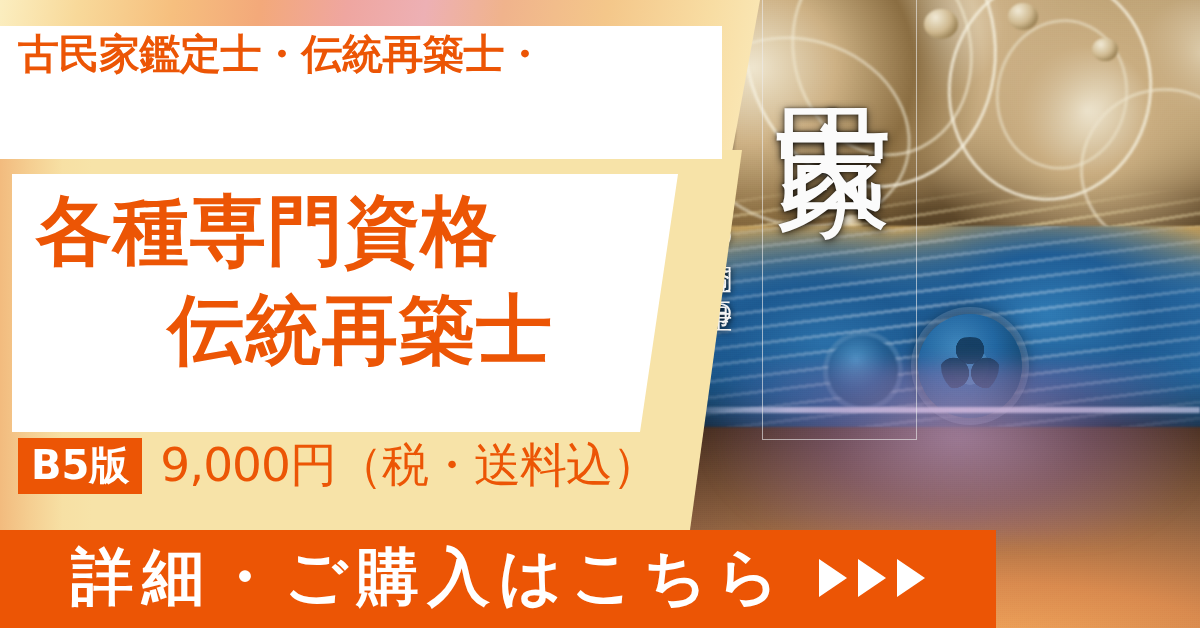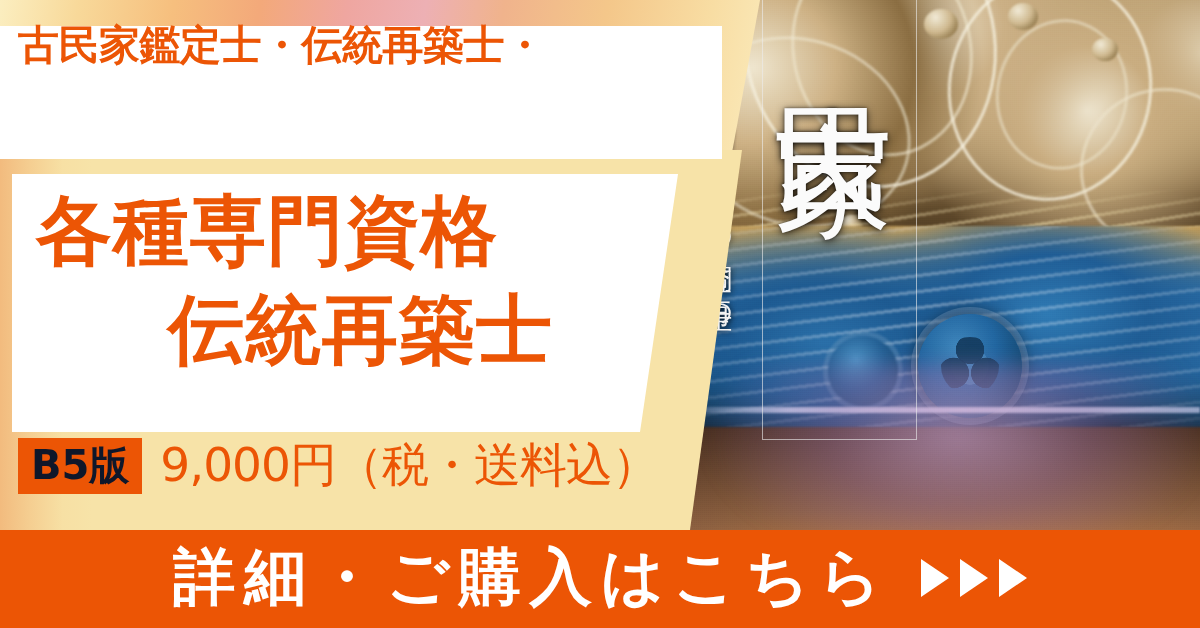--- a/index.html
+++ b/index.html
@@ -182,21 +182,21 @@
     position:absolute; left:0; top:150px; width:92px; height:380px;
     background:linear-gradient(90deg, #f2bb7e 0%, #f5cf92 34%, #f7e0a4 68%, rgba(247,227,168,0) 100%);
   }
 
   
   .box-top {
     position:absolute; left:0; top:26px; width:722px; height:133px;
     background:#ffffff;
   }
   .box-top-text {
-    position:absolute; left:18px; top:19px;
+    position:absolute; left:18px; top:28px;
     width:700px;
     color:#ec5505;
     font-size:41px; line-height:1.30;
     font-weight:700;
     letter-spacing:-.5px;
     white-space:nowrap;
   }
   .box-top-text span { display:block; }
 
   
@@ -215,37 +215,37 @@
   }
   .headline .l1 { display:block; text-align:left; padding-left:8px;margin-left:12px; }
   .headline .l2 { display:block; text-align:left; padding-left:152px; }
 
   
   .price-row {
     position:absolute; left:18px; top:434px;
     display:flex; align-items:center; gap:18px;
   }
   .badge {
-    background:#ec5505; color:#0f172a;
+    background:#ec5505; color:#ffffff;
     font-size:40px; font-weight:700;
     padding:7px 13px 9px 13px;
     line-height:1;
     letter-spacing:0px;
     white-space:nowrap;
   }
   .price-text {
     color:#ec5505;
     font-size:47px; font-weight:400;
     letter-spacing:-1px;
     white-space:nowrap;
   }
 
   
   .cta {
-    position:absolute; left:0; bottom:0; width:1200px; height:98px;
+    position:absolute; left:0; bottom:0; width:996px; height:98px;
     background:#ec5505;
     display:flex; align-items:center; justify-content:center; gap:30px;
   }
   .cta-text {
     color:#ffffff;
     font-size:62px; font-weight:700;
     letter-spacing:9px;
     white-space:nowrap;
     transform:translateY(-2px);
   }

